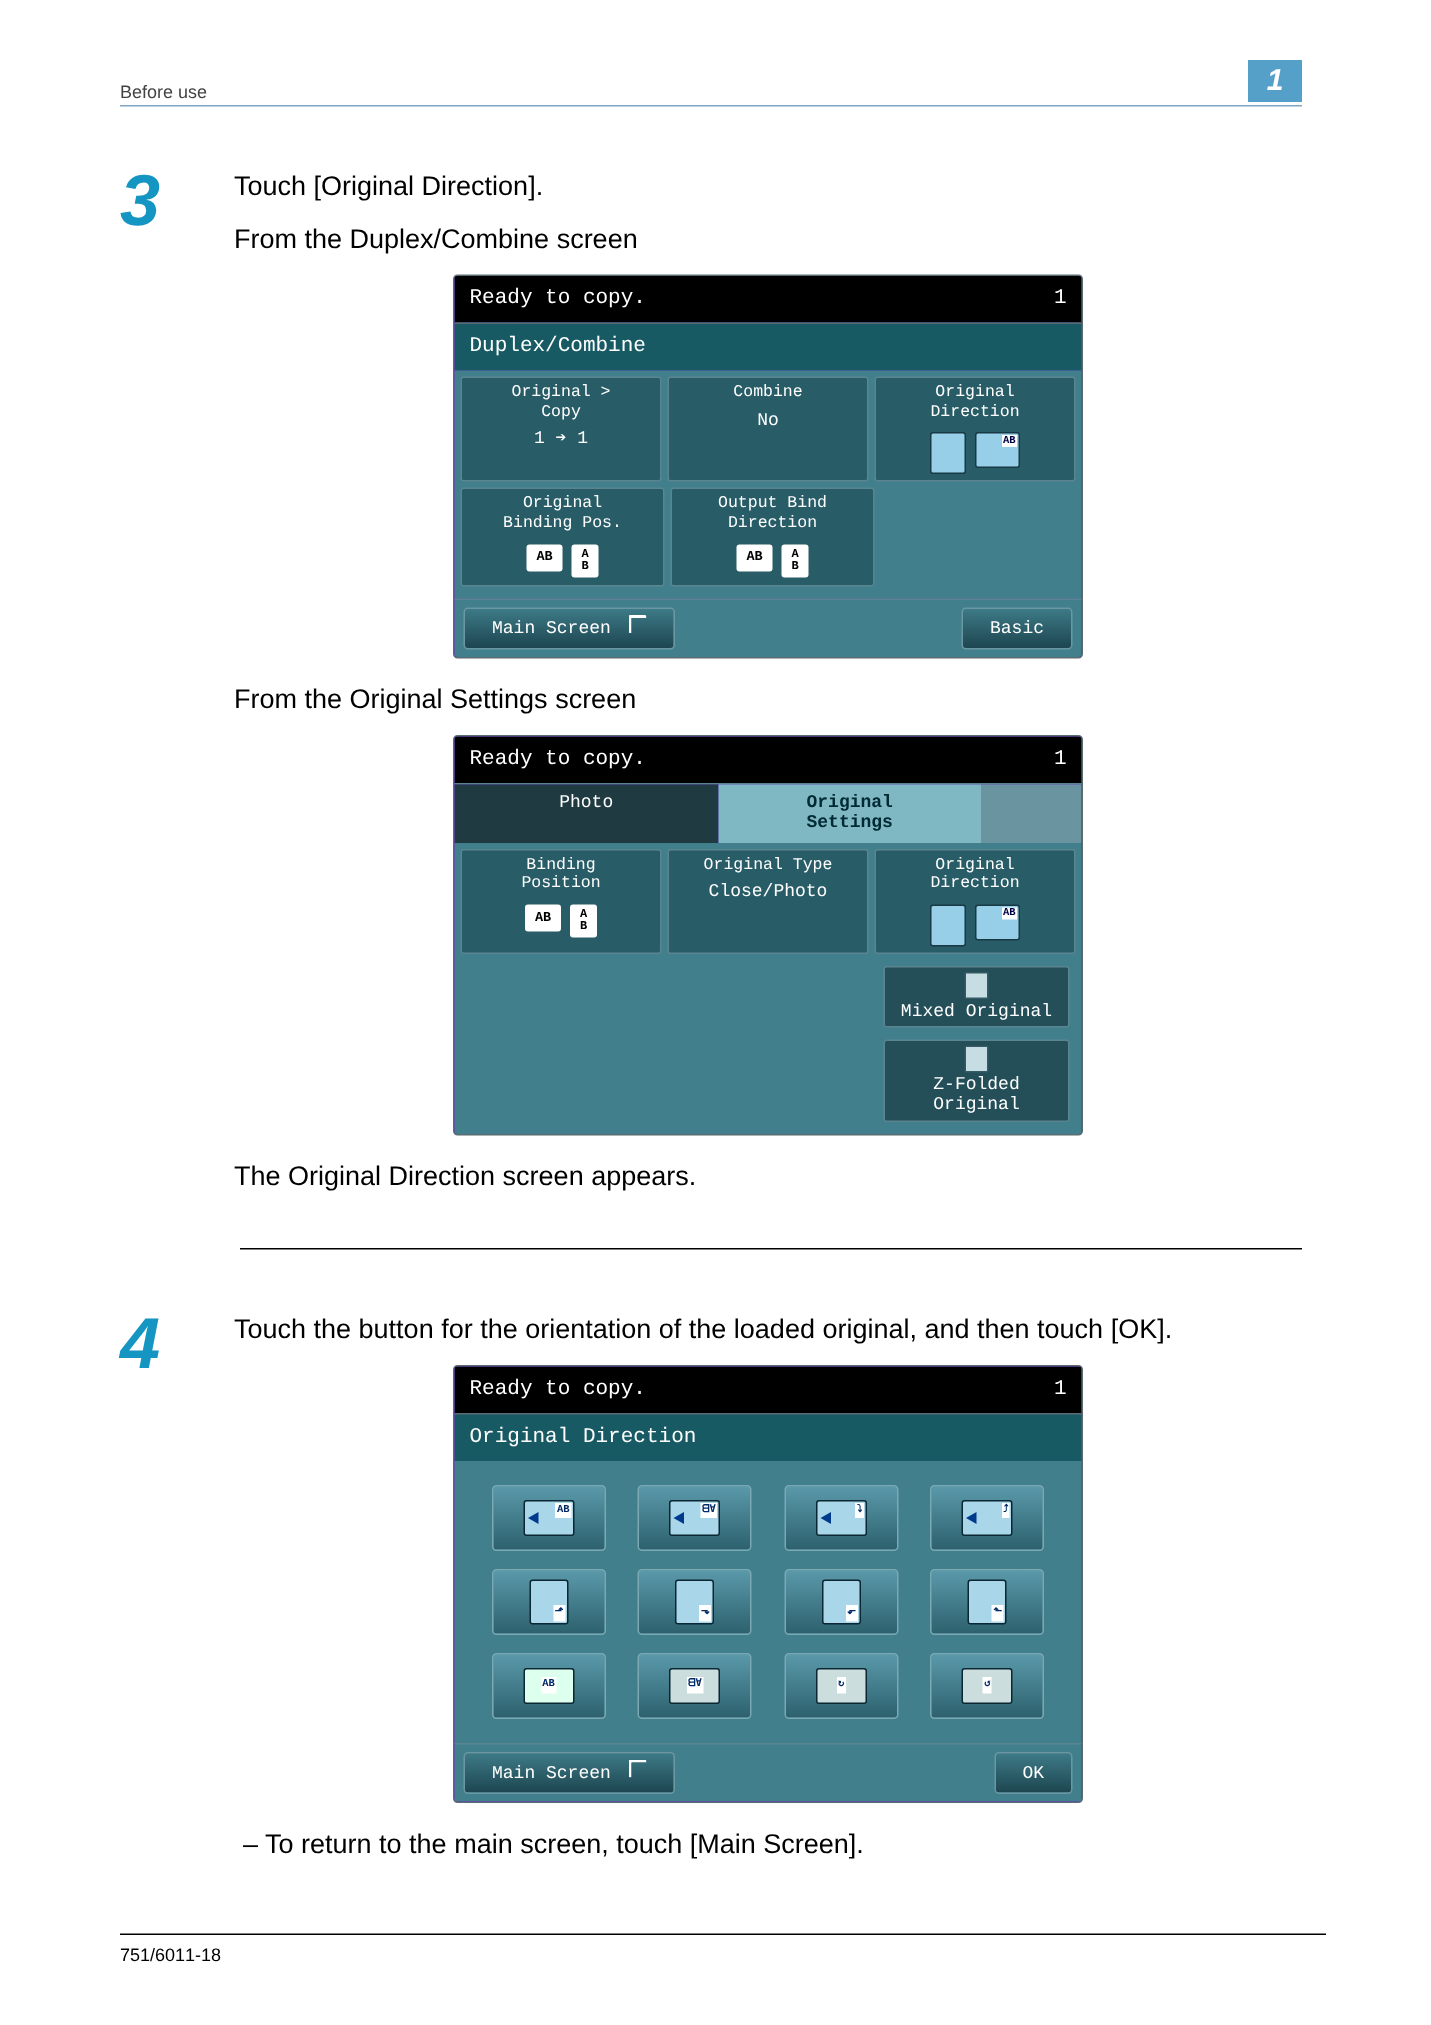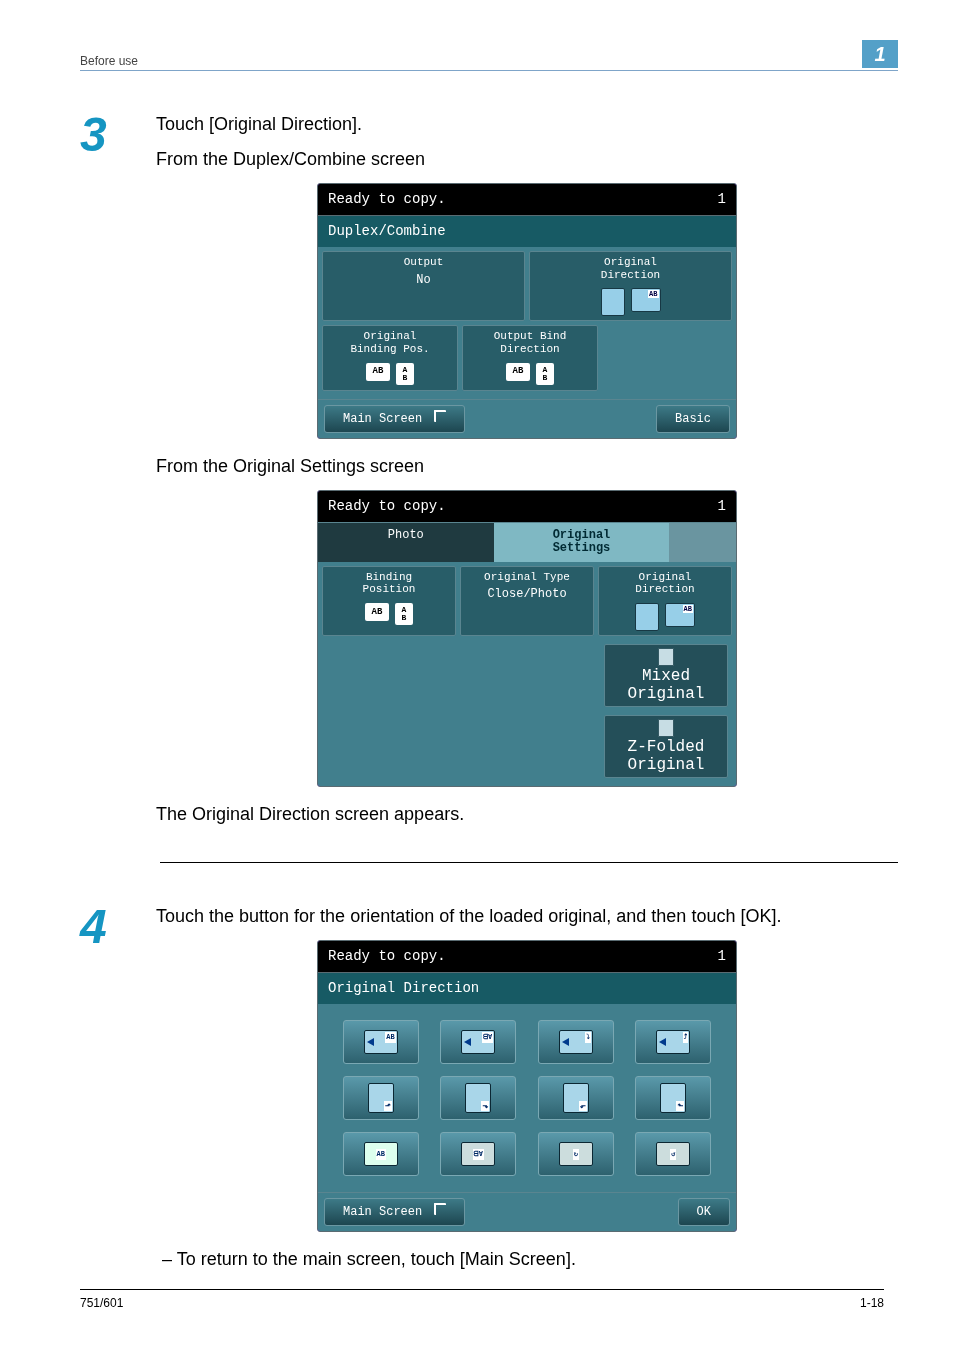--- a/index.html
+++ b/index.html
@@ -5,21 +5,21 @@
   * { box-sizing: border-box; margin: 0; padding: 0; }
   body {
     font-family: Arial, Helvetica, sans-serif;
     background: #fff;
     width: 954px;
     height: 1350px;
     position: relative;
     color: #000;
   }
   .page {
-    padding: 40px 56px 0 80px;
+    padding: 40px 86px 0 80px;
   }
   .header-row {
     display: flex;
     justify-content: space-between;
     align-items: flex-end;
     border-bottom: 1px solid #7fa5c9;
     padding-bottom: 2px;
   }
   .header-left {
     font-size: 12px;
@@ -226,21 +226,21 @@
     justify-content: flex-end;
     padding: 4px;
     gap: 4px;
   }
   .option-btn {
     width: 124px;
     background: #244f59;
     border: 1px solid #5a8590;
     border-radius: 2px;
     color: #fff;
-    font-size: 16px;
+    font-size: 12px;
     text-align: center;
     padding: 3px;
     line-height: 1.1;
     display:flex;
     flex-direction:column;
     align-items:center;
     gap:2px;
   }
   .filler2 { flex:1; }
   
@@ -289,21 +289,21 @@
   .tag-ab {
     font-size: 7px; font-weight:bold; color:#002a66;
     background:#fff; position:absolute; right:1px; top:1px; padding:0 1px;
   }
   .footer {
     position: absolute;
     bottom: 40px;
     left: 80px;
     right: 70px;
     display: flex;
-    justify-content: space-between;
+    justify-content: flex-start;
     font-size: 12px;
     border-top: 1px solid #000;
     padding-top: 6px;
   }
   .doc-ico {
     width:16px;height:18px;background:#c7dde4;border:1px solid #355a64;border-radius:1px;
   }
 </style>
 </head>
 <body>
@@ -322,21 +322,26 @@
 
       <div class="screen">
         <div class="status-bar">
           <span>Ready to copy.</span>
           <span>1</span>
         </div>
         <div class="title-bar">Duplex/Combine</div>
         <div class="screen-body">
           <div class="cell-row">
             <div class="cell">
-              <span class="cell-lbl">Output</span>
+              <span class="cell-lbl" style="white-space:pre;">Original &gt;
+Copy</span>
+              <span class="cell-val">1 ➔ 1</span>
+            </div>
+            <div class="cell">
+              <span class="cell-lbl">Combine</span>
               <span class="cell-val">No</span>
             </div>
             <div class="cell">
               <span class="cell-lbl" style="white-space:pre;">Original
 Direction</span>
               <div class="icon-group">
                 <span class="dir-icon portrait"></span>
                 <span class="dir-icon landscape"></span>
               </div>
             </div>

